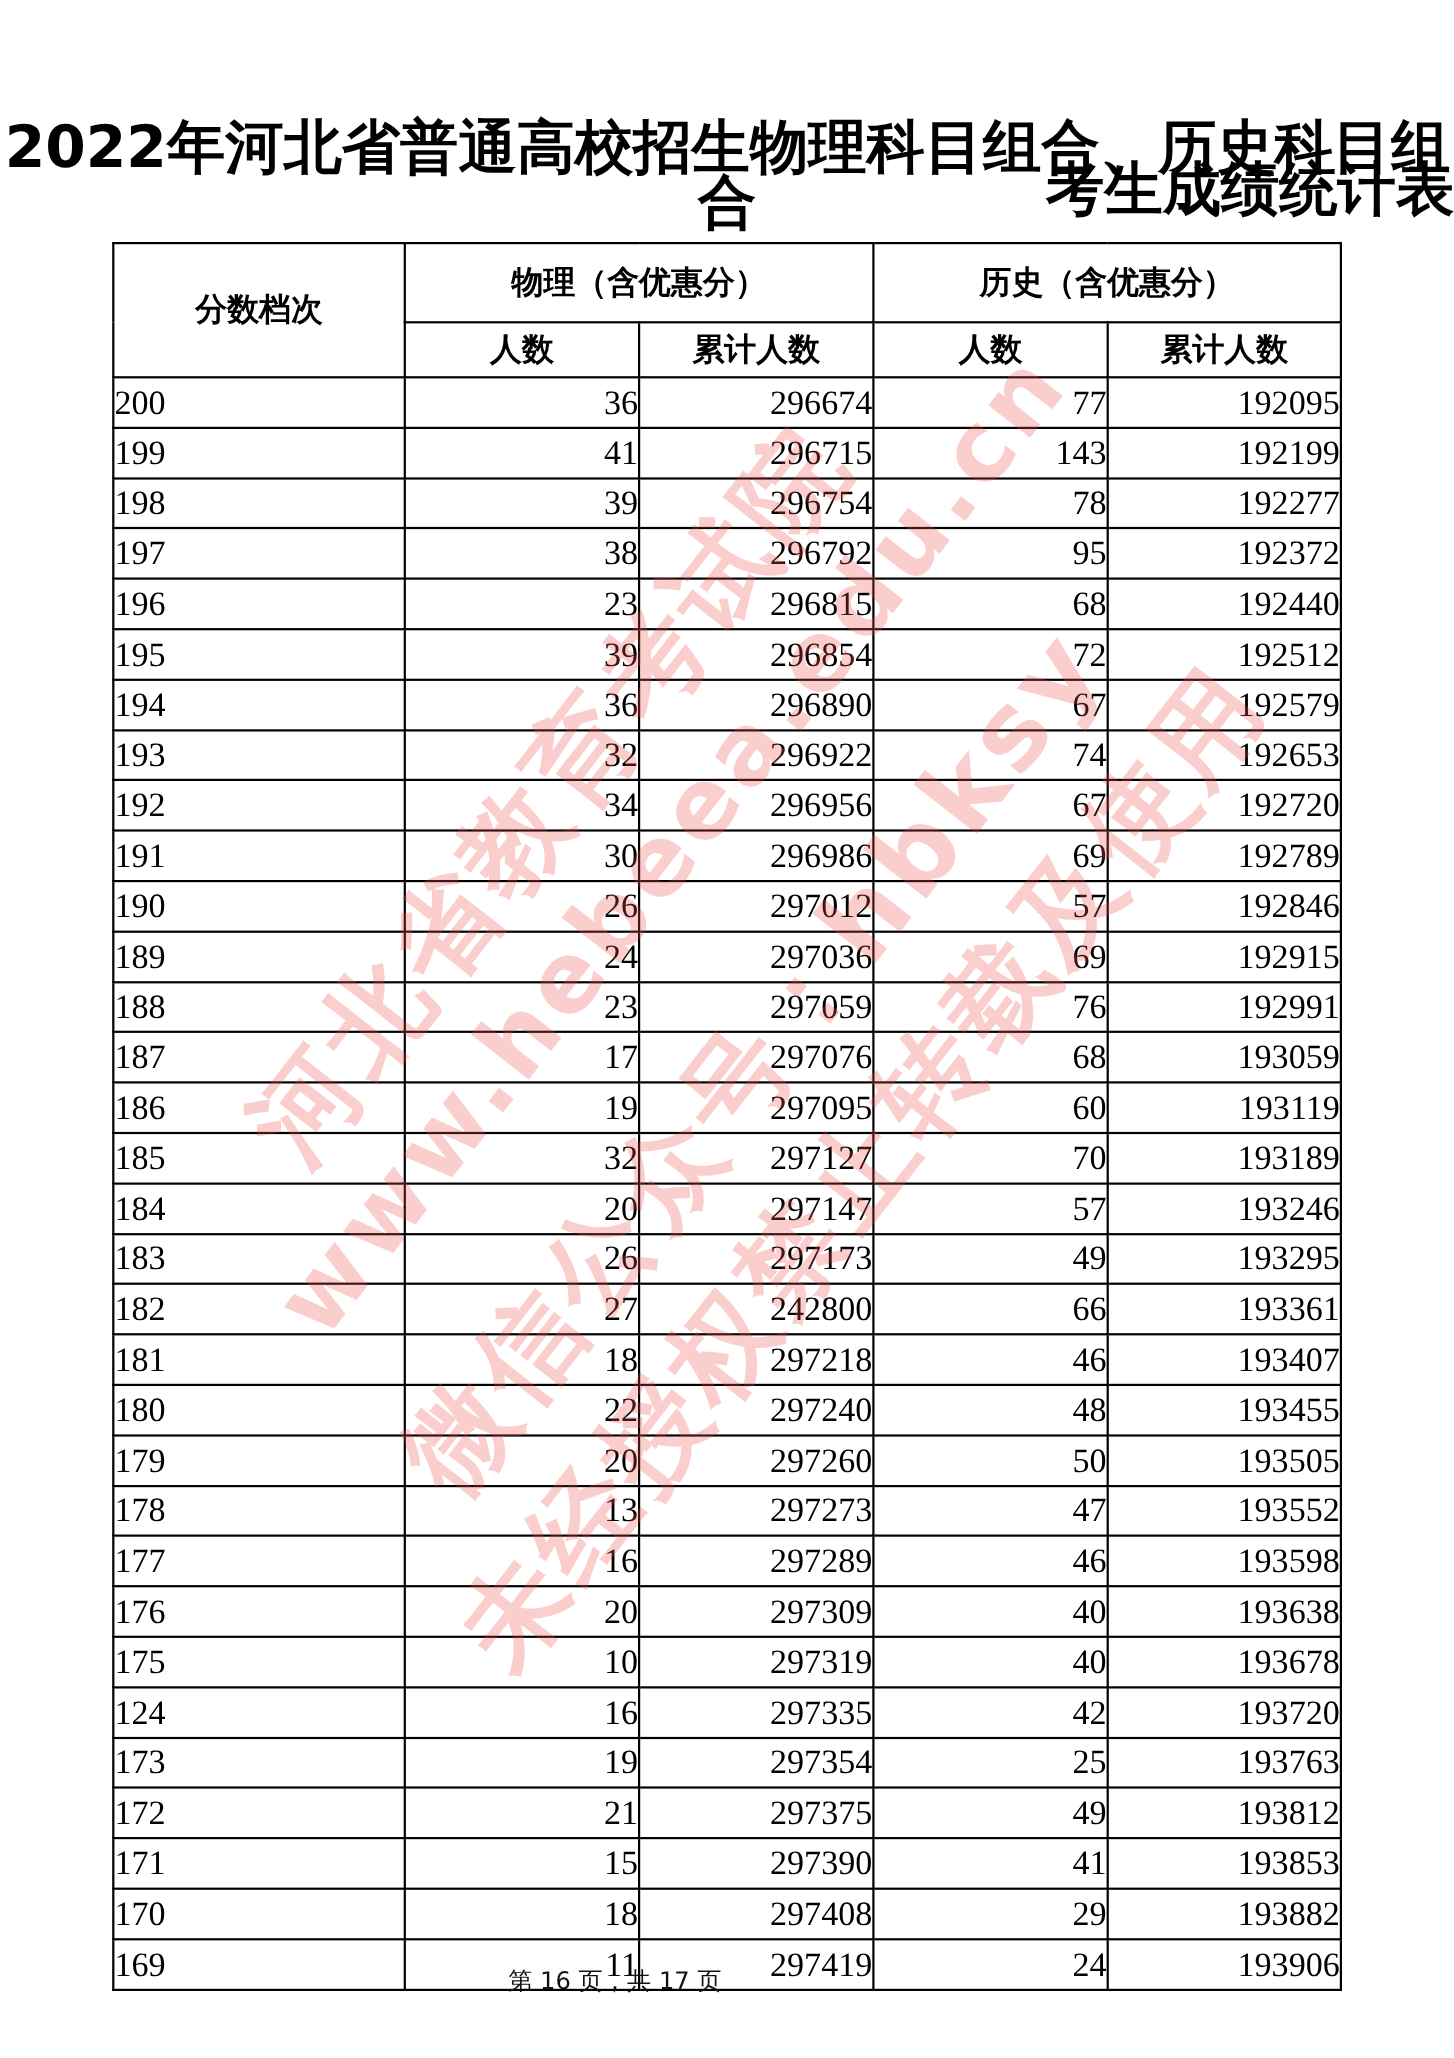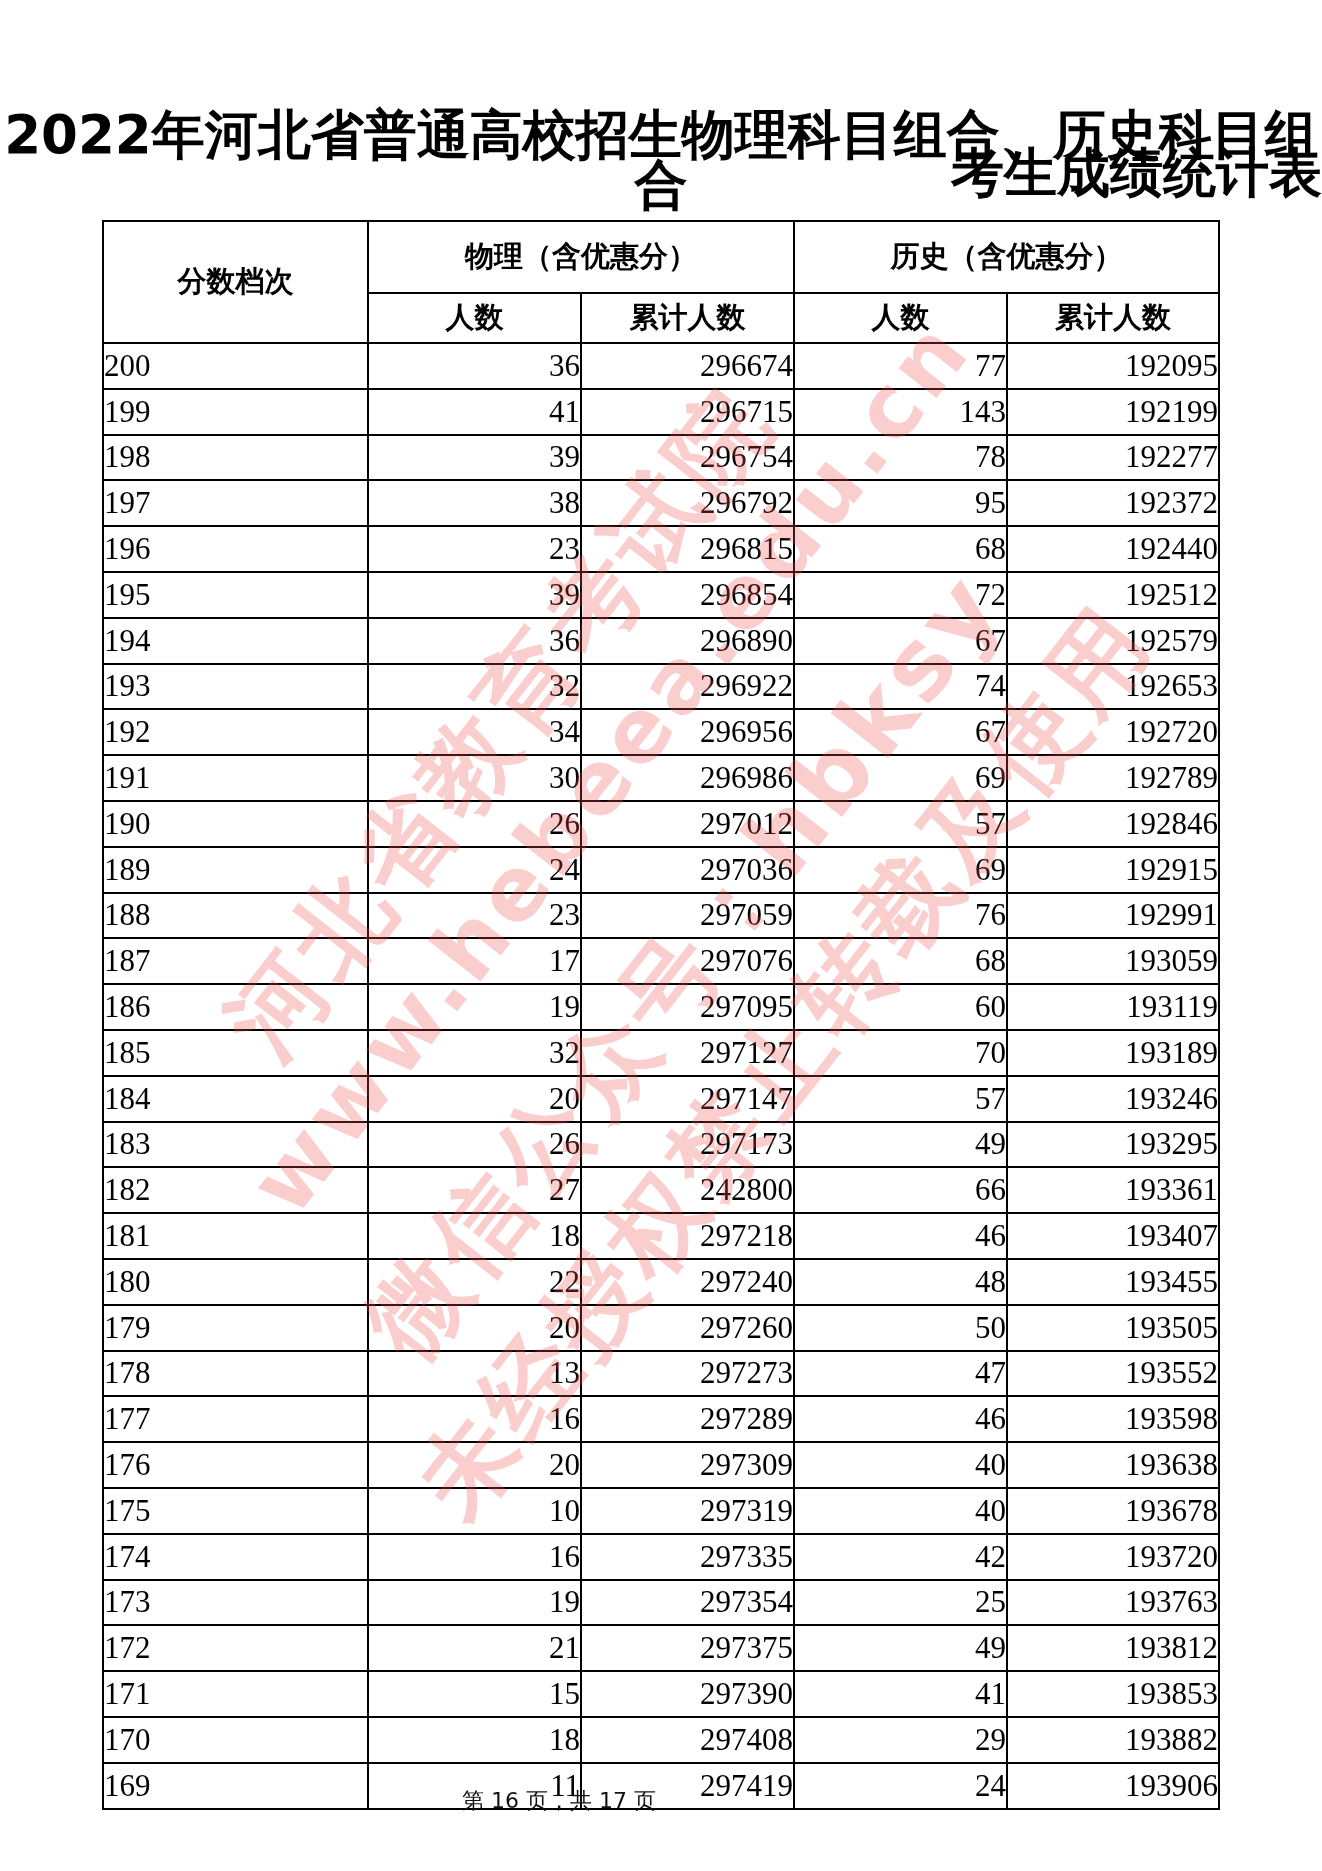--- a/index.html
+++ b/index.html
@@ -228,21 +228,21 @@
         <td class="num">193638</td>
       </tr>
       <tr>
         <td class="score">175</td>
         <td class="num">10</td>
         <td class="num">297319</td>
         <td class="num">40</td>
         <td class="num">193678</td>
       </tr>
       <tr>
-        <td class="score">174</td>
+        <td class="score">124</td>
         <td class="num">16</td>
         <td class="num">297335</td>
         <td class="num">42</td>
         <td class="num">193720</td>
       </tr>
       <tr>
         <td class="score">173</td>
         <td class="num">19</td>
         <td class="num">297354</td>
         <td class="num">25</td>

